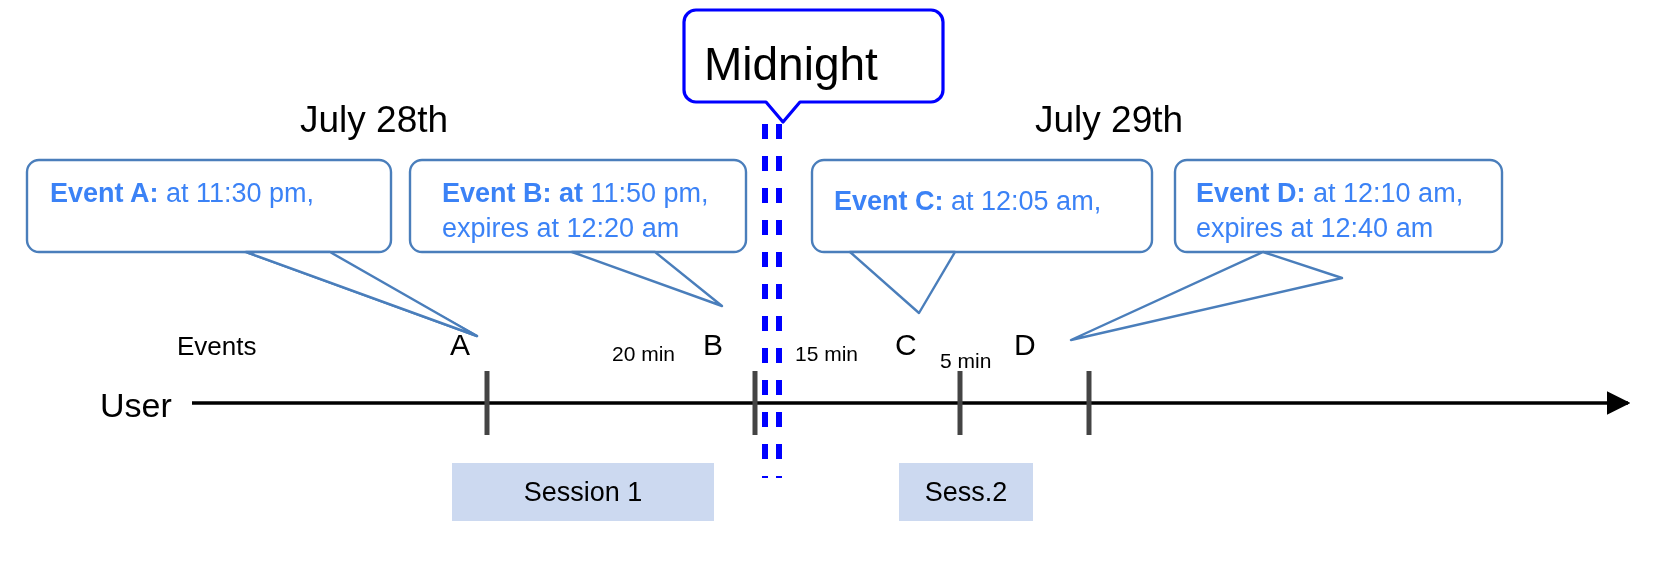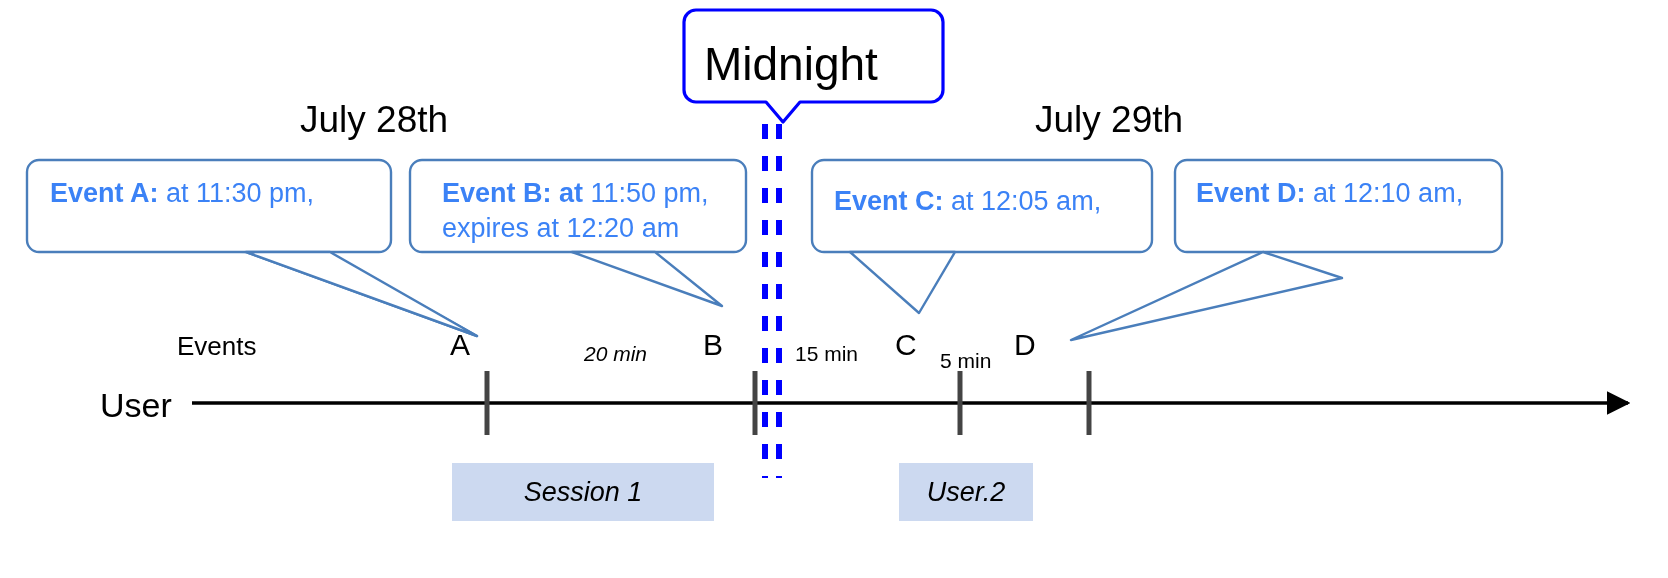--- a/index.html
+++ b/index.html
@@ -80,21 +80,20 @@
     line-height: 1;
     color: #000;
     white-space: nowrap;
   }
   .session-box {
     position: absolute;
     background: #ccd9f0;
     display: flex;
     align-items: center;
     justify-content: center;
-    font-style: italic;
   }
   .session-box span {
     font-size: 27px;
     color: #000;
     white-space: nowrap;
   }
 </style>
 </head>
 <body>
 
@@ -165,34 +164,35 @@
     <div><b>Event B: at</b><span> 11:50 pm,</span></div>
     <div>expires at 12:20 am</div>
   </div>
 
   <div class="callout-text" style="left:834px; top:184px;">
     <div><b>Event C:</b><span> at 12:05 am,</span></div>
   </div>
 
   <div class="callout-text" style="left:1196px; top:176px;">
     <div><b>Event D:</b><span>  at 12:10 am,</span></div>
+    <div>expires at 12:40 am</div>
   </div>
 
   <div class="events-label" style="left:177px; top:333px;">Events</div>
   <div class="axis-label" style="left:100px; top:388px;">User</div>
 
   <div class="marker-label" style="left:450px; top:330px;">A</div>
   <div class="marker-label" style="left:703px; top:330px;">B</div>
   <div class="marker-label" style="left:895px; top:330px;">C</div>
   <div class="marker-label" style="left:1014px; top:330px;">D</div>
 
-  <div class="gap-label" style="left:584px; top:343px;font-style:italic;">20 min</div>
+  <div class="gap-label" style="left:612px; top:343px;">20 min</div>
   <div class="gap-label" style="left:795px; top:343px;">15 min</div>
   <div class="gap-label" style="left:940px; top:350px;">5 min</div>
 
   <div class="session-box" style="left:452px; top:463px; width:262px; height:58px;">
     <span>Session 1</span>
   </div>
   <div class="session-box" style="left:899px; top:463px; width:134px; height:58px;">
-    <span>User.2</span>
+    <span>Sess.2</span>
   </div>
 
 </div>
 
 </body></html>

